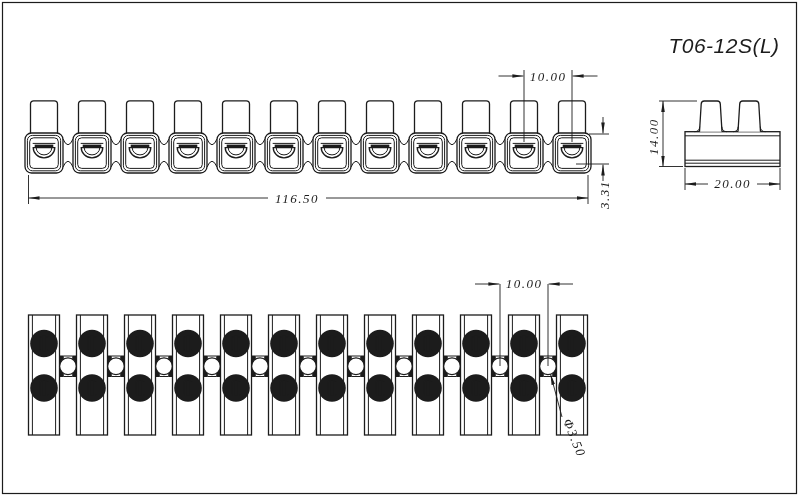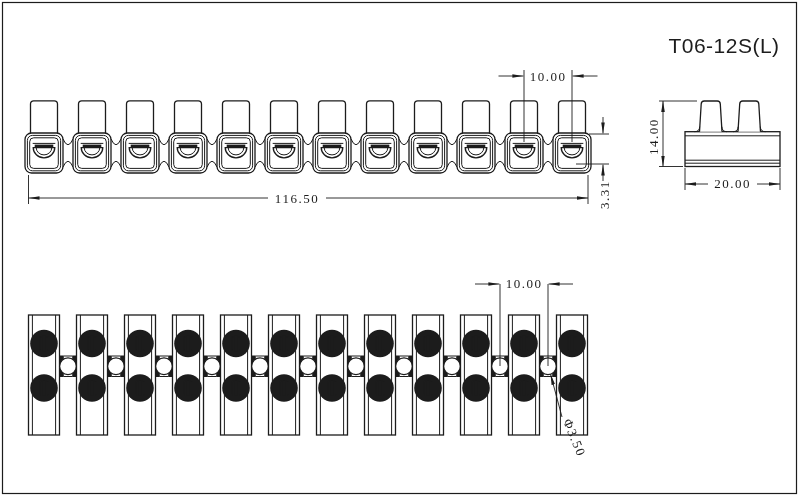--- a/index.html
+++ b/index.html
@@ -1,19 +1,19 @@
 <!DOCTYPE html>
 <html><head>
 <meta charset="utf-8">
 <style>
   :root{ --ink:#1c1c1c; --paper:#ffffff; }
   html,body{margin:0;padding:0;background:#e8e8e8;}
   .sheet{
     position:relative; width:800px; height:500px; background:var(--paper);
-    font-family:"Liberation Sans", sans-serif; overflow:hidden;
+    font-family:"Liberation Sans", sans-serif; overflow:hidden;font-style:italic;
   }
   svg{display:block;}
   .lnw{stroke:var(--ink); stroke-width:1.3; fill:var(--paper);}
   .lnt{stroke:var(--ink); stroke-width:1; fill:none;}
   .dl{stroke:var(--ink); stroke-width:0.9; fill:none;}
   .dim-text{
     font-family:"Liberation Serif","DejaVu Serif",serif;
     font-size:13px; letter-spacing:1.5px; fill:var(--ink);
   }
   .title-text{

